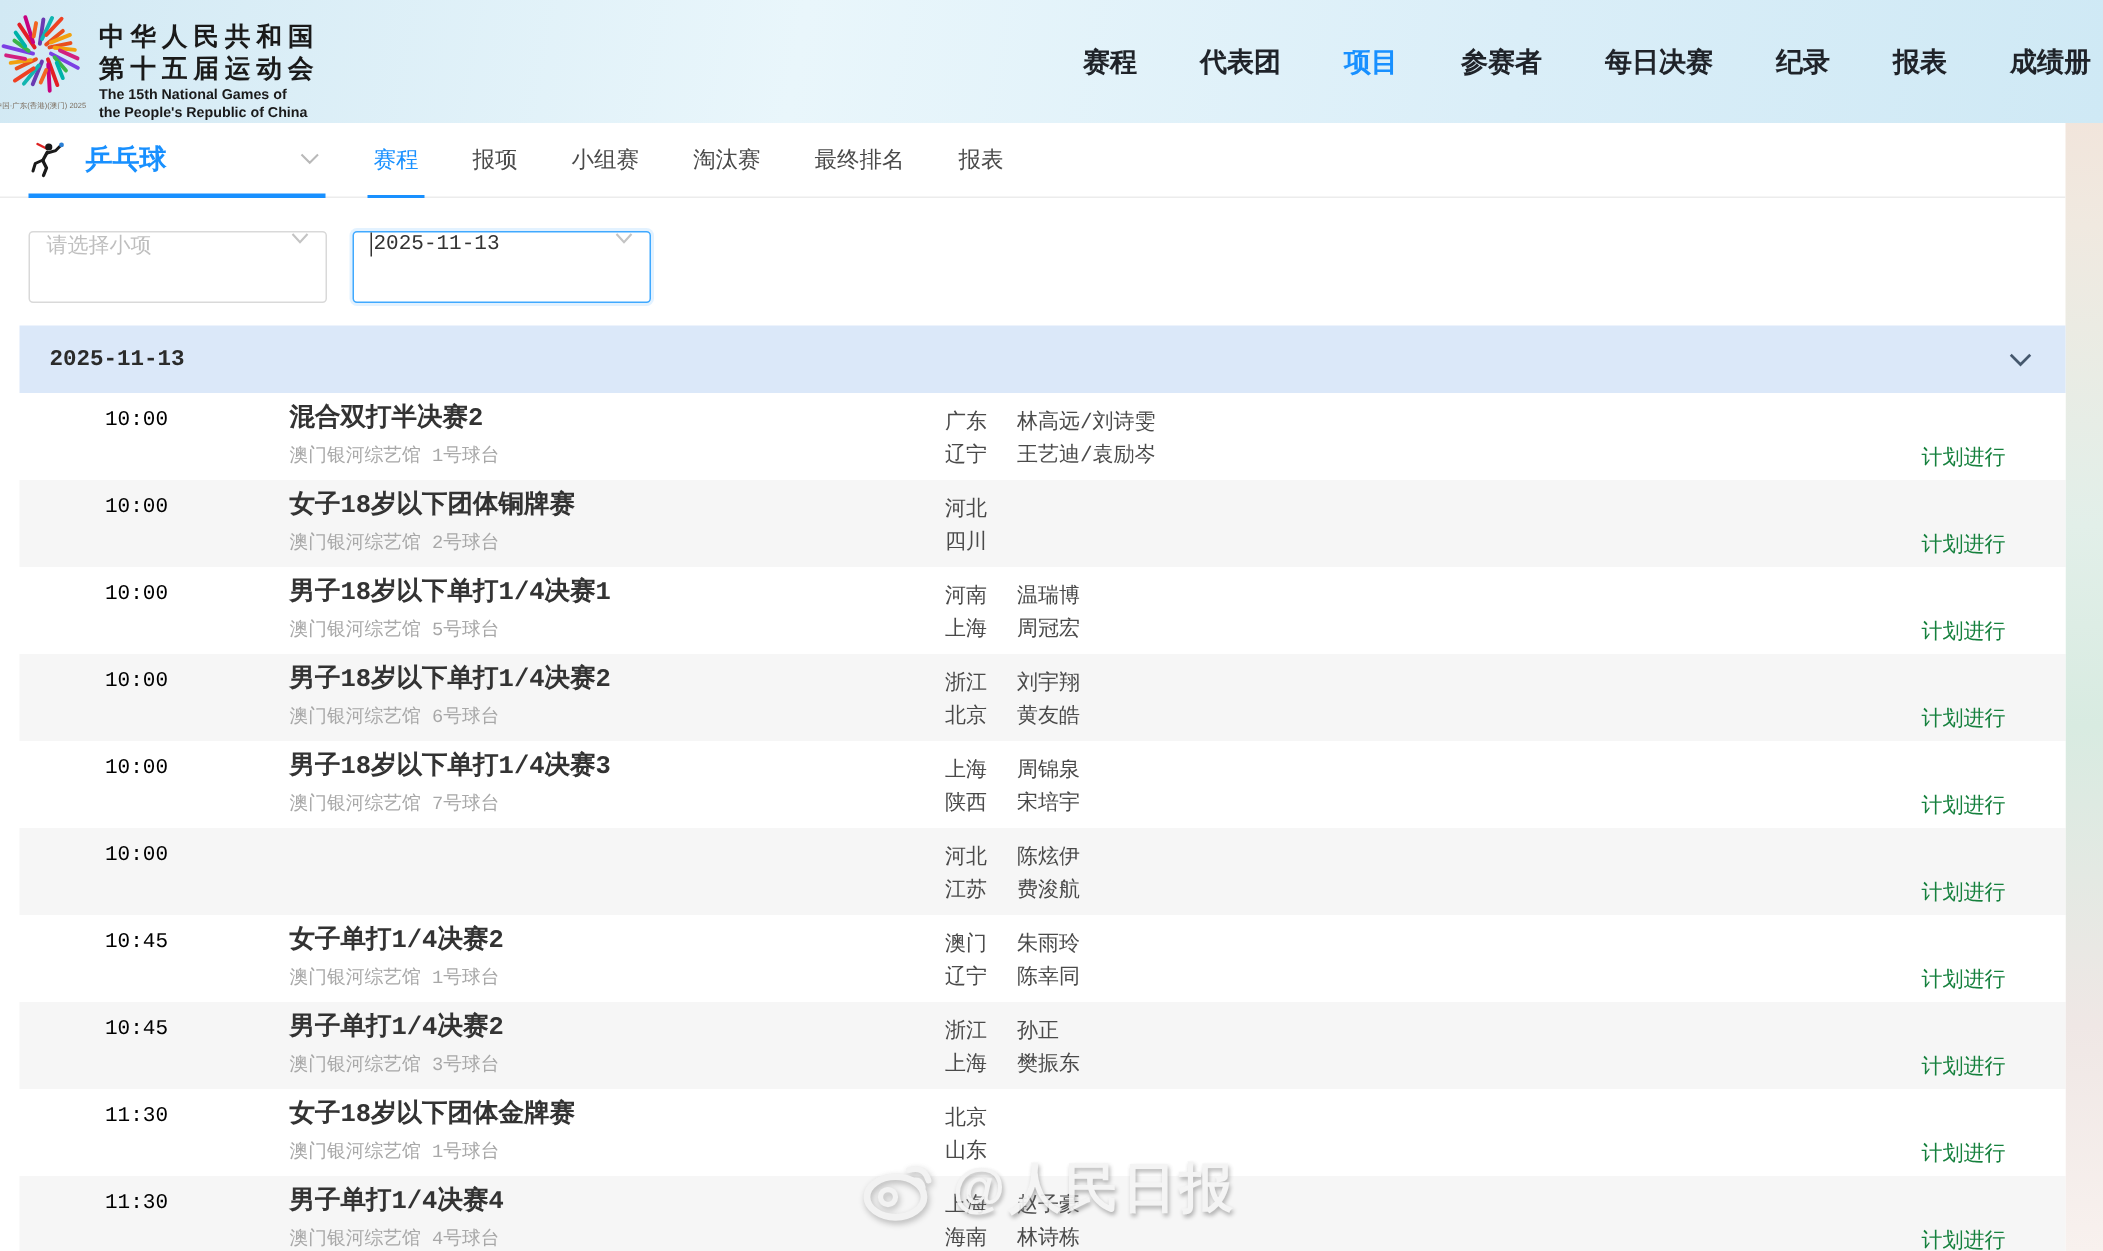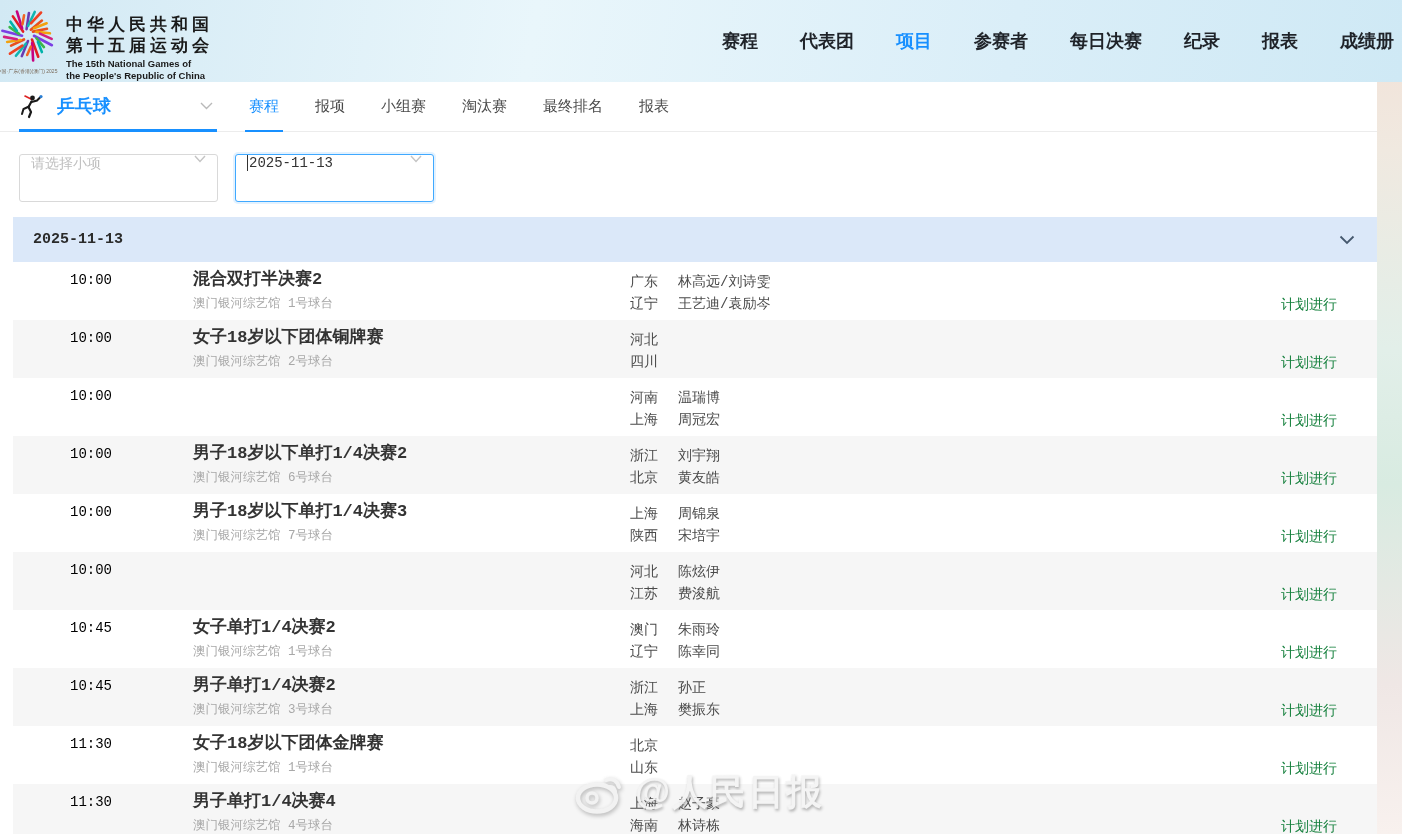--- a/index.html
+++ b/index.html
@@ -236,20 +236,24 @@
       <div class="side">
         <span class="team">四川</span>
         <span class="players"></span>
       </div>
     </div>
     <span class="status">计划进行</span>
   </div>
 
   <div class="row">
     <span class="time">10:00</span>
+    <div class="col-event">
+      <div class="event-title">男子18岁以下单打1/4决赛1</div>
+      <div class="event-venue">澳门银河综艺馆 5号球台</div>
+    </div>
     <div class="col-match">
       <div class="side">
         <span class="team">河南</span>
         <span class="players">温瑞博</span>
       </div>
       <div class="side">
         <span class="team">上海</span>
         <span class="players">周冠宏</span>
       </div>
     </div>

